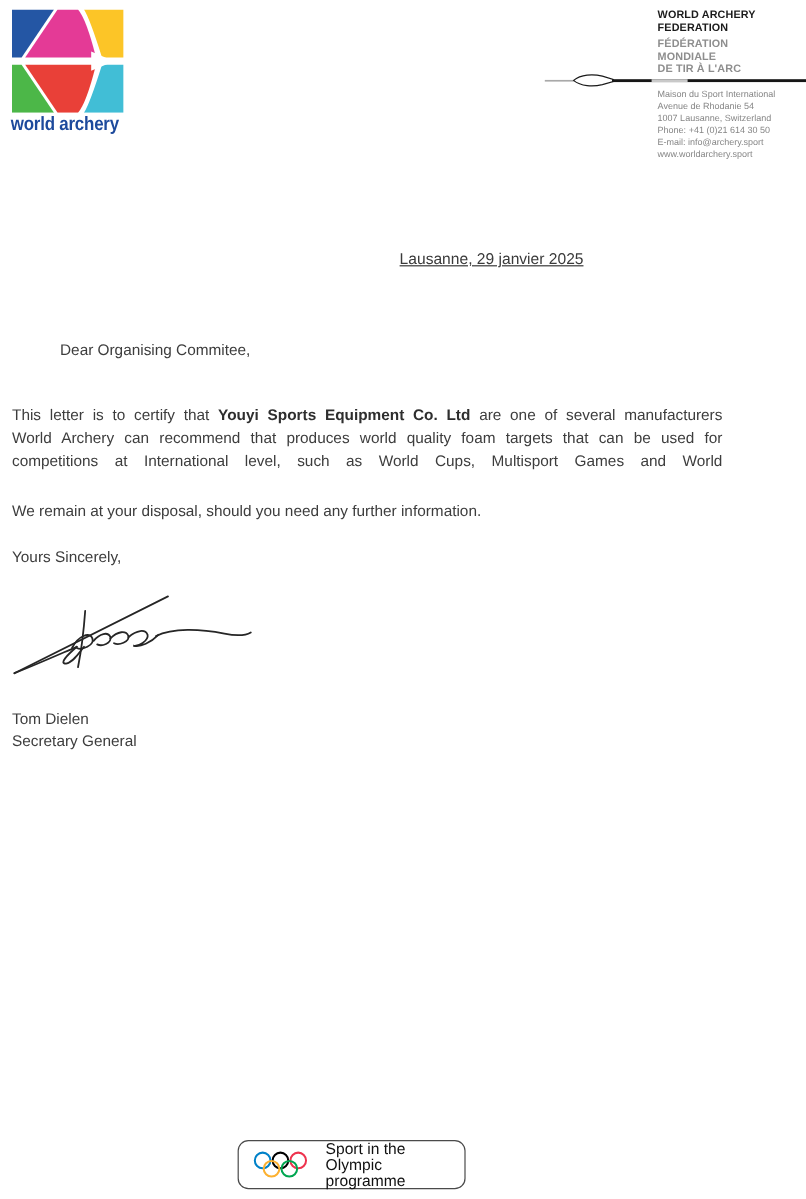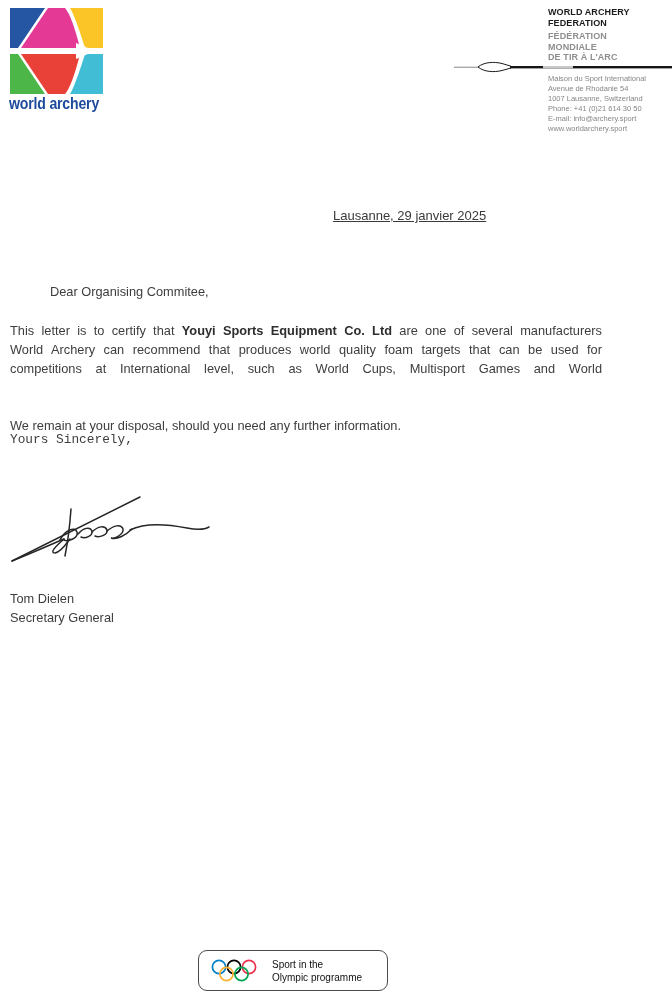--- a/index.html
+++ b/index.html
@@ -16,35 +16,35 @@
   }
   .org-block { position:absolute; left:548px; top:7px; width:124px; }
   .org-en { font-size:9px; font-weight:bold; line-height:10.5px; color:#1b1b1b; letter-spacing:0.1px; }
   .org-fr { margin-top:3px; font-size:9px; font-weight:bold; line-height:10.5px; color:#8e8e8e; letter-spacing:0.1px; }
   .arrow-svg { position:absolute; left:450px; top:59px; }
   .address { position:absolute; left:548px; top:74px; width:124px;
     font-size:7.5px; line-height:9.9px; color:#868686; }
   
   .dateline { position:absolute; left:333px; top:208px; font-size:13px; color:#3a3a3a;text-decoration:underline; }
   .greeting { position:absolute; left:10px; top:284px; font-size:12.8px;margin-left:40px; }
-  .bodypar  { position:absolute; left:10px; top:321px; width:592px; font-size:12.8px; }
+  .bodypar  { position:absolute; left:10px; top:336px; width:592px; font-size:12.8px; }
   .bodypar .jl { text-align:justify; text-align-last:justify; height:19px; line-height:19px; white-space:normal; }
   .bodypar .ll { height:19px; line-height:19px; }
   .bodypar .b { font-weight:bold; color:#2e2e2e; }
   .closing  { position:absolute; left:10px; top:418px; font-size:12.8px; }
-  .signoff  { position:absolute; left:10px; top:432px; font-size:12.8px;font-family:Liberation Mono, monospace; }
+  .signoff  { position:absolute; left:10px; top:456px; font-size:12.8px; }
   .signature-svg { position:absolute; left:2px; top:483px; }
   .signer { position:absolute; left:10px; top:589px; font-size:12.8px; line-height:19px; }
   
   .badge {
     position:absolute; left:198px; top:950px; width:190px; height:41px;
     border:1px solid #4a4a4a; border-radius:9px; box-sizing:border-box;
     display:flex; align-items:center; padding-left:9px; background:#fff;
   }
-  .badge-text { margin-left:8px; font-size:10px; line-height:13px; color:#111; }
+  .badge-text { margin-left:8px; font-size:13px; line-height:13px; color:#111; }
 </style>
 </head>
 <body>
 
 <div class="page">
 
   <svg class="logo-svg" width="93" height="86" viewBox="0 0 93 86">
     <polygon points="0,0 35,0 8,40 0,40" fill="#2456a4"></polygon>
     <path d="M38,0 L55,0 Q62,8 70,40 L11,40 Z" fill="#e43a96"></path>
     <path d="M60,0 L93,0 L93,40 L75,40 Q65,8 60,0 Z" fill="#fcc527"></path>

